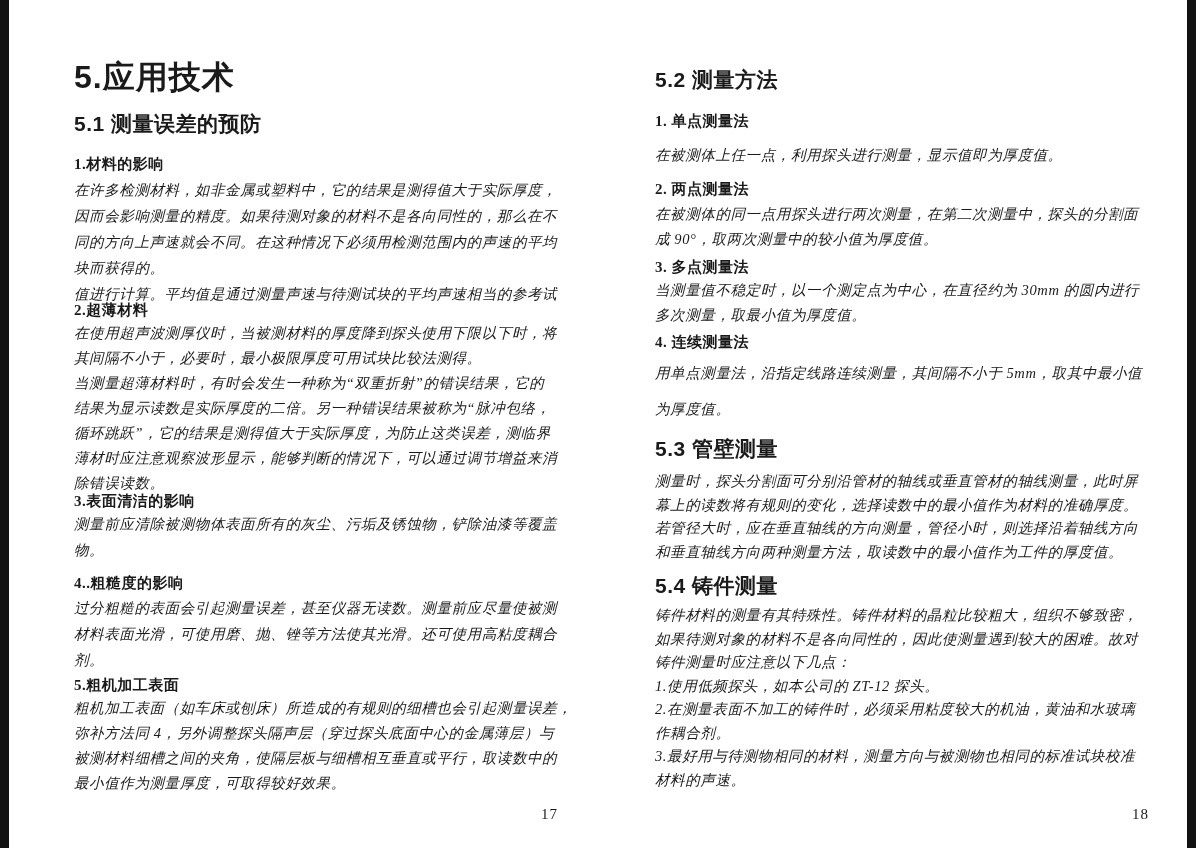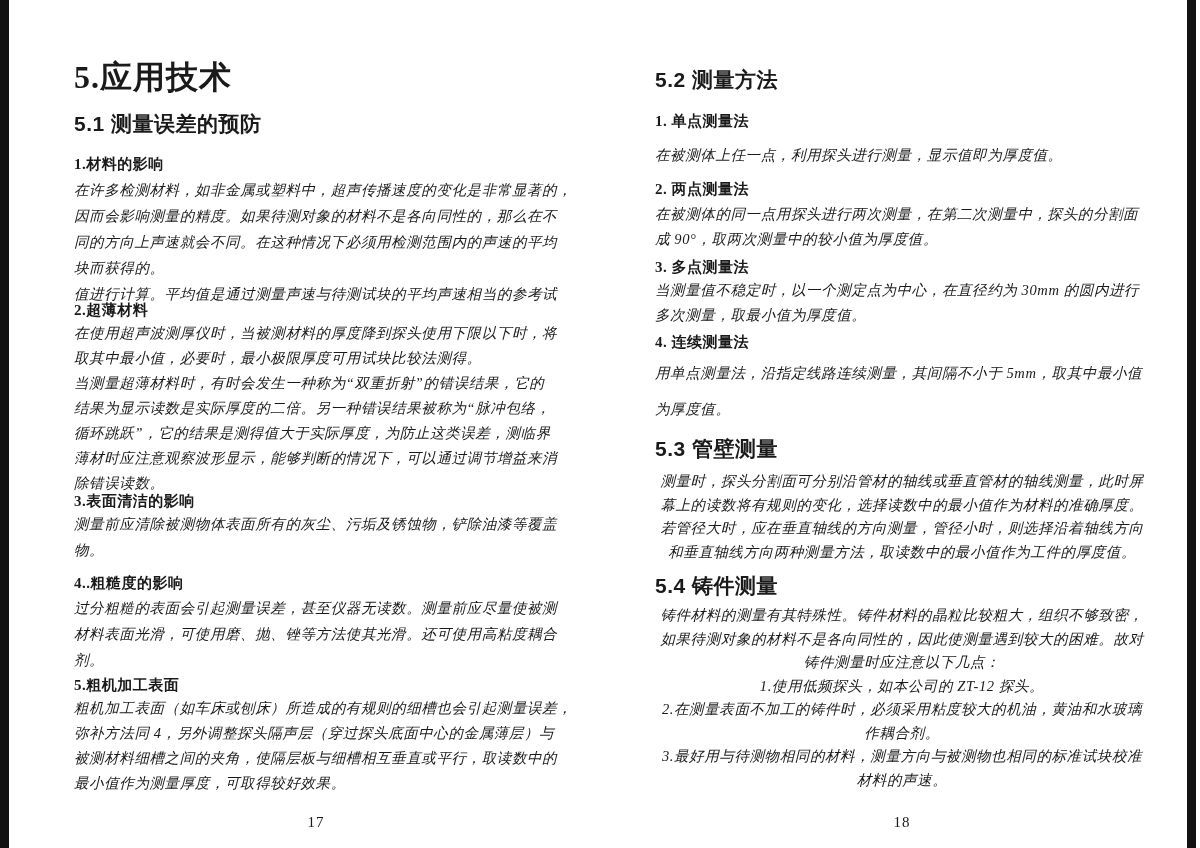--- a/index.html
+++ b/index.html
@@ -10,64 +10,64 @@
     color:#1a1a1a;
   }
   .edge-bar{position:absolute;top:0;height:848px;background:#121212;}
   .edge-bar.left{left:0;width:9px;}
   .edge-bar.right{left:1187px;width:9px;}
   .page-col{position:absolute;top:0;height:848px;}
   #left-page{left:74px;width:484px;}
   #right-page{left:655px;width:494px;}
   .blk{position:absolute;left:0;width:100%;}
   .doc-title{
-    font-family:Liberation Serif, serif;
+    font-family:Liberation Sans, sans-serif;
     font-weight:bold;font-size:32px;line-height:38px;letter-spacing:1px;
   }
   .sec-h{
     font-family:"Liberation Sans","DejaVu Sans",sans-serif;
     font-weight:bold;font-size:21px;line-height:28px;letter-spacing:0.5px;
   }
   .sub-h{
     font-weight:bold;font-size:15px;line-height:18px;letter-spacing:0.5px;
   }
   .bl{
     font-size:14.5px;line-height:26px;letter-spacing:0.6px;white-space:nowrap;font-style:italic;
   }
   .lh25 .bl{line-height:25px;}
-  .lh24 .bl{line-height:23.5px;text-align:center;}
+  .lh24 .bl{line-height:23.5px;}
   .pgnum{
-    text-align:center;font-size:15px;letter-spacing:1px;margin-top:8px;
+    text-align:right;font-size:15px;letter-spacing:1px;
   }
 </style>
 </head>
 <body>
 
 <div class="edge-bar left"></div>
 <div class="edge-bar right"></div>
 
 <div id="left-page" class="page-col">
 
   <div class="blk doc-title" style="top:58px">5.应用技术</div>
 
   <div class="blk sec-h" style="top:110px">5.1 测量误差的预防</div>
 
   <div class="blk sub-h" style="top:155px">1.材料的影响</div>
   <div class="blk" style="top:177px">
-    <div class="bl">在许多检测材料，如非金属或塑料中，超声传播速度的变化是非常显著的，</div>
+    <div class="bl">在许多检测材料，如非金属或塑料中，它的结果是测得值大于实际厚度，</div>
     <div class="bl">因而会影响测量的精度。如果待测对象的材料不是各向同性的，那么在不</div>
     <div class="bl">同的方向上声速就会不同。在这种情况下必须用检测范围内的声速的平均</div>
     <div class="bl">块而获得的。</div>
     <div class="bl">值进行计算。平均值是通过测量声速与待测试块的平均声速相当的参考试</div>
   </div>
 
   <div class="blk sub-h" style="top:301px">2.超薄材料</div>
   <div class="blk lh25" style="top:321px">
     <div class="bl">在使用超声波测厚仪时，当被测材料的厚度降到探头使用下限以下时，将</div>
-    <div class="bl">取其中最小值，必要时，最小极限厚度可用试块比较法测得。</div>
+    <div class="bl">其间隔不小于，必要时，最小极限厚度可用试块比较法测得。</div>
     <div class="bl">当测量超薄材料时，有时会发生一种称为“双重折射”的错误结果，它的</div>
     <div class="bl">结果为显示读数是实际厚度的二倍。另一种错误结果被称为“脉冲包络，</div>
     <div class="bl">循环跳跃”，它的结果是测得值大于实际厚度，为防止这类误差，测临界</div>
     <div class="bl">薄材时应注意观察波形显示，能够判断的情况下，可以通过调节增益来消</div>
     <div class="bl">除错误读数。</div>
   </div>
 
   <div class="blk sub-h" style="top:492px">3.表面清洁的影响</div>
   <div class="blk" style="top:511px">
     <div class="bl">测量前应清除被测物体表面所有的灰尘、污垢及锈蚀物，铲除油漆等覆盖</div>

